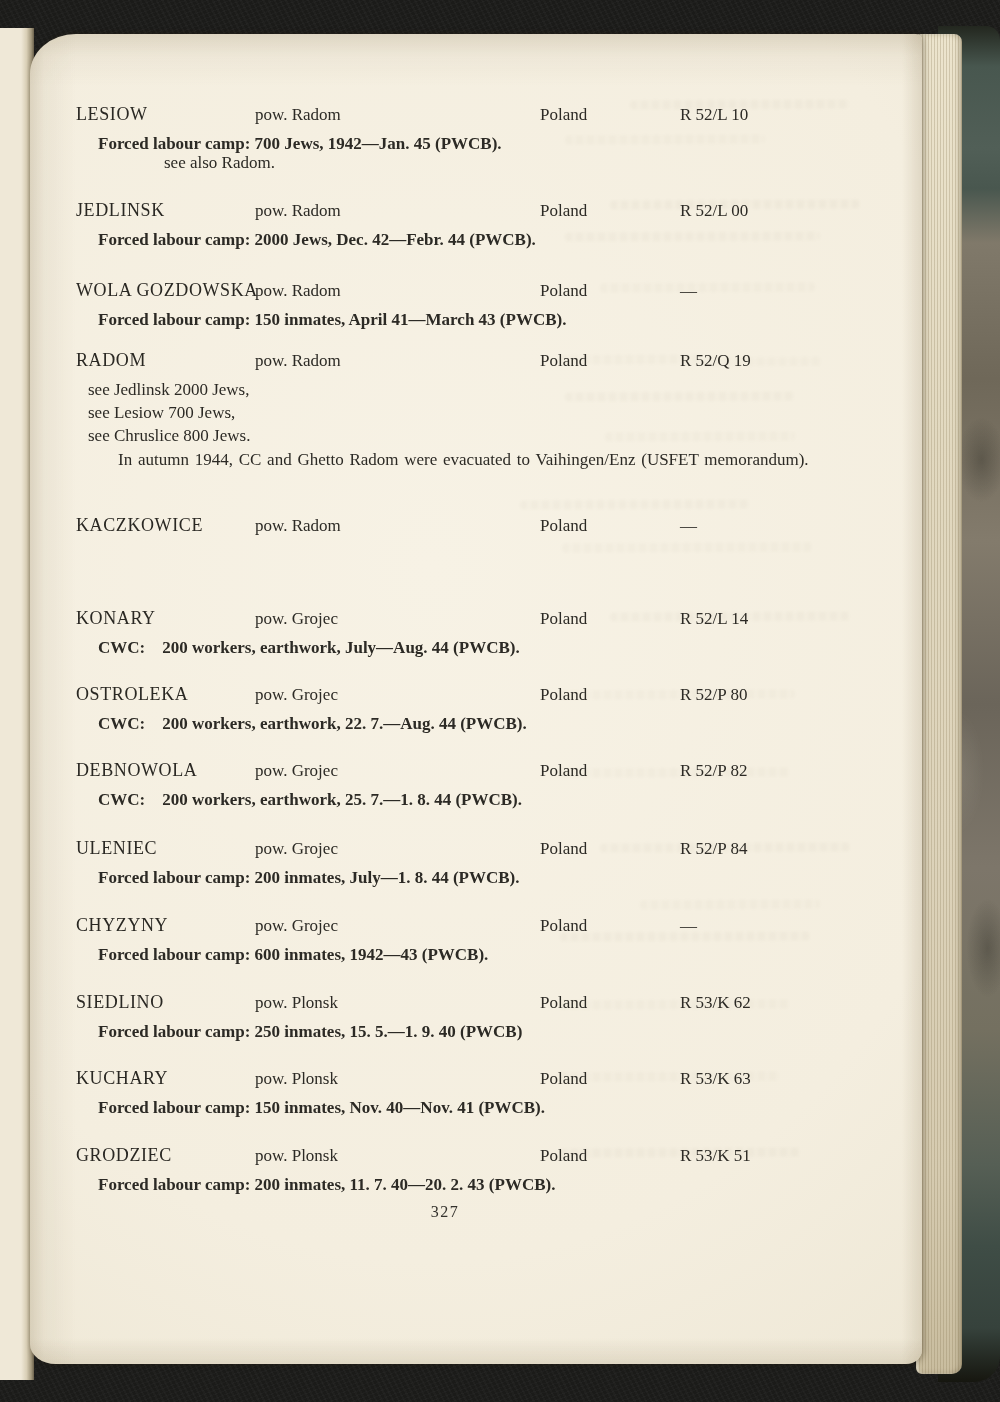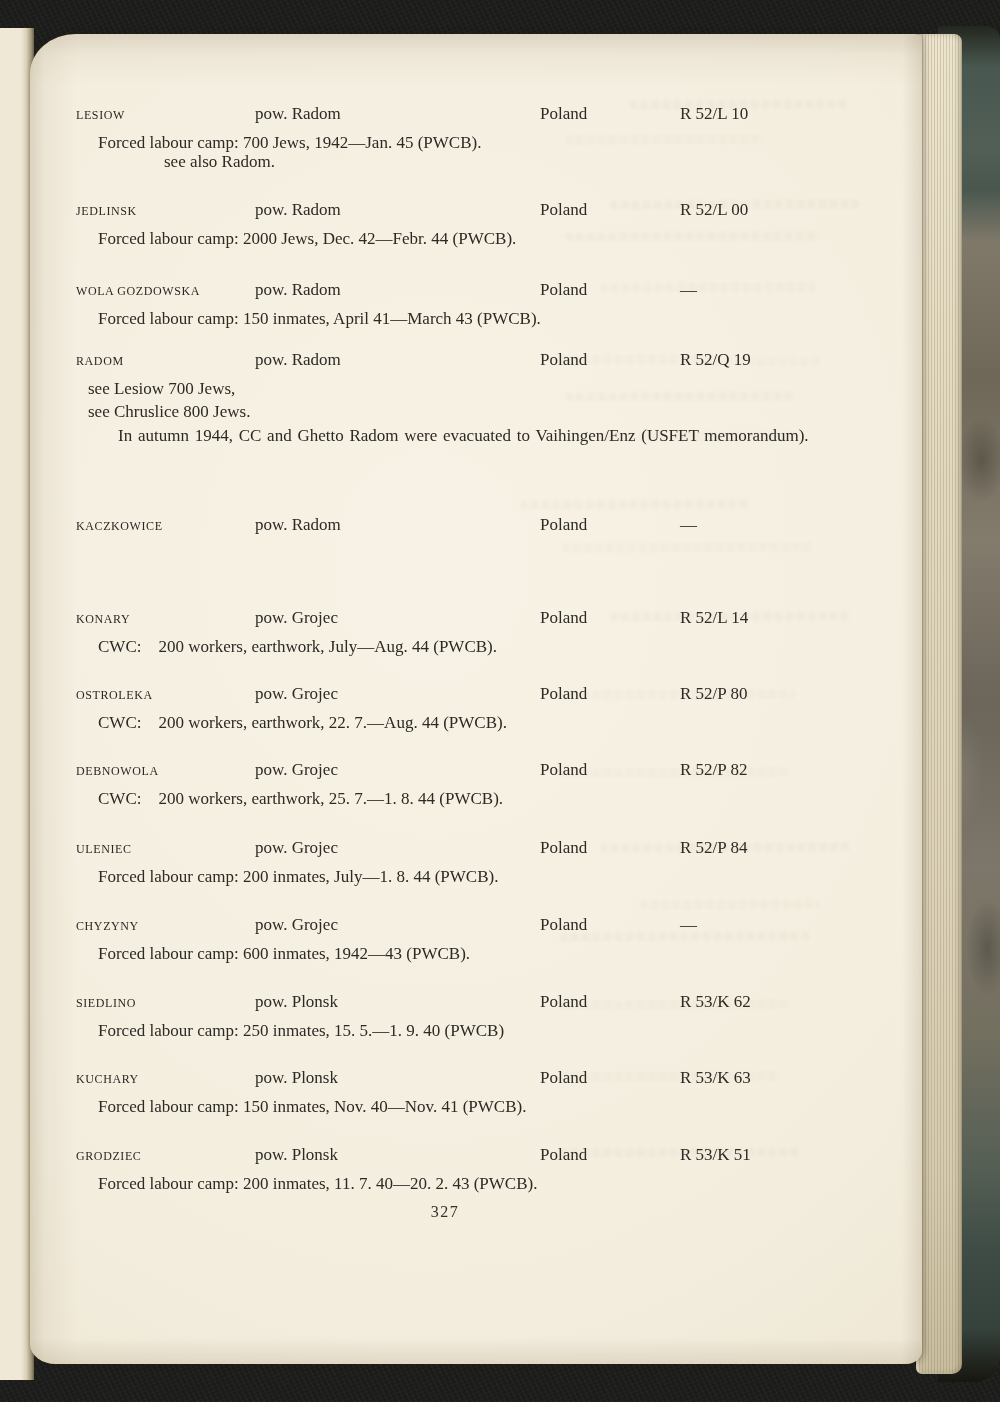--- a/index.html
+++ b/index.html
@@ -61,25 +61,25 @@
   #entries{position:absolute; inset:0;}
   .entry{position:absolute; left:46px; right:34px;}
   .entry:nth-child(1){top:70px}  .entry:nth-child(2){top:166px}
   .entry:nth-child(3){top:246px} .entry:nth-child(4){top:316px}
   .entry:nth-child(5){top:481px} .entry:nth-child(6){top:574px}
   .entry:nth-child(7){top:650px} .entry:nth-child(8){top:726px}
   .entry:nth-child(9){top:804px} .entry:nth-child(10){top:881px}
   .entry:nth-child(11){top:958px} .entry:nth-child(12){top:1034px}
   .entry:nth-child(13){top:1111px}
   .head{display:grid; grid-template-columns:179px 285px 140px 1fr; align-items:baseline;}
-  .name{font-size:12px; letter-spacing:.6px; color:#2a2823; white-space:nowrap;}
+  .name{font-size:18px; letter-spacing:.6px; color:#2a2823; white-space:nowrap;}
   .dist,.ctry,.code{font-size:17px; white-space:nowrap;}
   .lines{margin-top:9px;}
   .line{font-size:17px; line-height:19px; margin:0; white-space:pre-wrap;}
-  .k-d{margin-left:22px;}
+  .k-d{margin-left:22px;font-weight:bold;}
   .k-i2{margin-left:72px;}
   .k-i3{margin-left:88px;}
   .k-see{margin-left:12px; margin-bottom:4px;}
   .k-note{margin-left:42px; margin-right:2px; margin-top:1px; line-height:21px; word-spacing:1.5px;}
   #page-number{
     position:absolute; left:375px; top:1169px; width:80px;
     text-align:center; font-size:16px; letter-spacing:1.5px; color:#33312c;
   }
   
   .sm{position:absolute; height:9px; border-radius:4px; filter:blur(1.6px);
@@ -156,20 +156,21 @@
   </section>
 
   <section class="entry">
     <div class="head">
       <span class="name">RADOM</span>
       <span class="dist">pow. Radom</span>
       <span class="ctry">Poland</span>
       <span class="code">R 52/Q 19</span>
     </div>
     <div class="lines">
+            <p class="line k-see">see Jedlinsk 2000 Jews,</p>
             <p class="line k-see">see Lesiow 700 Jews,</p>
             <p class="line k-see">see Chruslice 800 Jews.</p>
             <p class="line k-note">In autumn 1944, CC and Ghetto Radom were evacuated to Vaihingen/Enz (USFET memorandum).</p>
           </div>
   </section>
 
   <section class="entry">
     <div class="head">
       <span class="name">KACZKOWICE</span>
       <span class="dist">pow. Radom</span>

